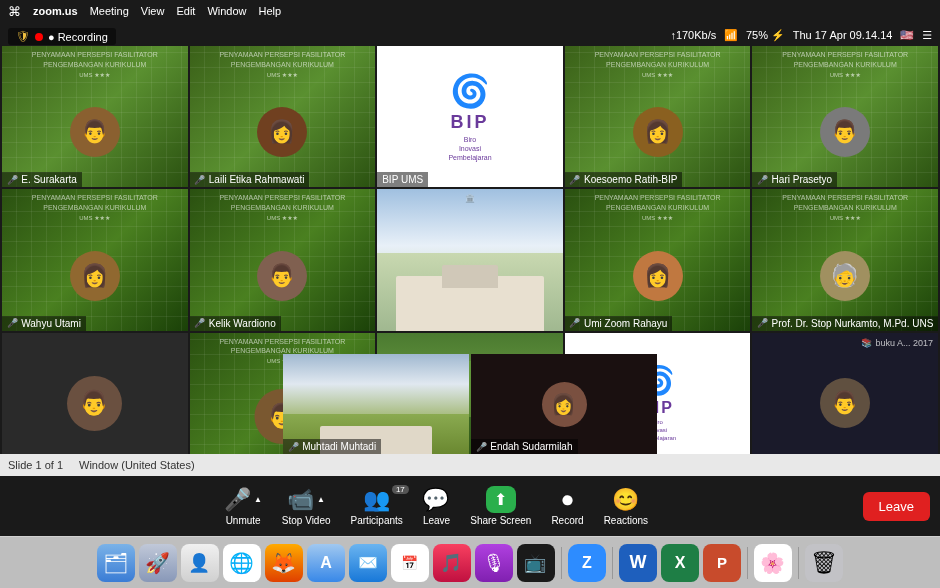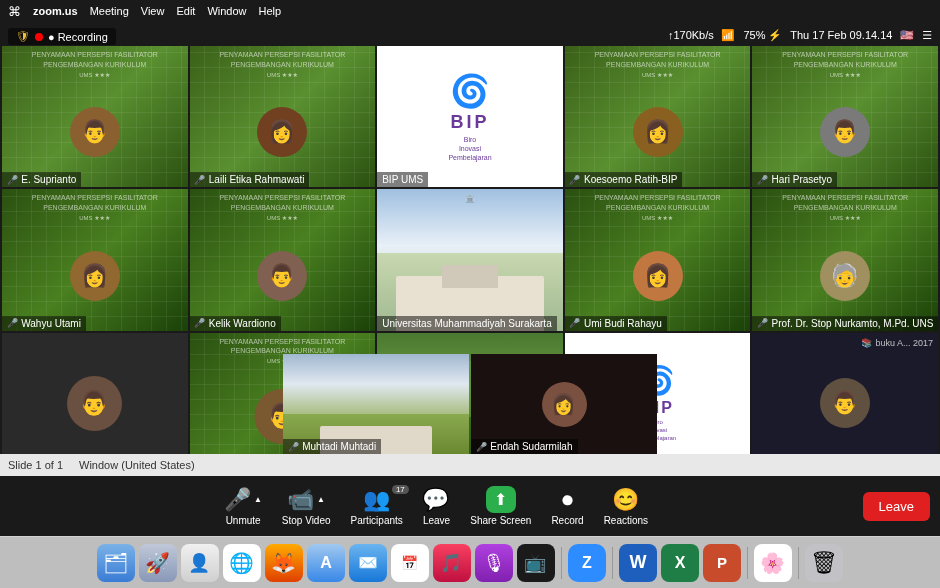--- a/index.html
+++ b/index.html
@@ -307,21 +307,21 @@
     <span class="menu-item">Meeting</span>
     <span class="menu-item">View</span>
     <span class="menu-item">Edit</span>
     <span class="menu-item">Window</span>
     <span class="menu-item">Help</span>
   </div>
   <div class="menubar-right">
     <span>↑170Kb/s</span>
     <span>📶</span>
     <span>75% ⚡</span>
-    <span>Thu 17 Feb  09.14.14</span>
+    <span>Thu 17 Apr  09.14.14</span>
     <span>🇺🇸</span>
     <span>☰</span>
   </div>
 </div>
 
 <div class="zoom-window">
 
 
   <div class="rec-badge">
     <span style="color:#f0c040">🛡</span>
@@ -330,21 +330,21 @@
   </div>
 
   <div class="grid-area">
 
     <div class="vcell" style="background: linear-gradient(135deg,#3a6018,#5a9030,#2a5010);">
       <div class="green-overlay"></div>
       <div class="header-text">PENYAMAAN PERSEPSI FASILITATOR<br>PENGEMBANGAN KURIKULUM<br><span style="font-size:6px">UMS ★★★</span></div>
       <div style="position:absolute;bottom:30px;left:50%;transform:translateX(-50%);width:50px;height:50px;border-radius:50%;background:#8a6030;display:flex;align-items:center;justify-content:center;font-size:22px;">👨</div>
       <div class="cell-label">
         <span style="font-size:9px">🎤</span>
-        <span>E. Suprianto</span>
+        <span>E. Surakarta</span>
       </div>
     </div>
 
     <div class="vcell" style="background: linear-gradient(135deg,#3a6018,#5a9030,#2a5010);">
       <div class="green-overlay"></div>
       <div class="header-text">PENYAMAAN PERSEPSI FASILITATOR<br>PENGEMBANGAN KURIKULUM<br><span style="font-size:6px">UMS ★★★</span></div>
       <div style="position:absolute;bottom:30px;left:50%;transform:translateX(-50%);width:50px;height:50px;border-radius:50%;background:#704020;display:flex;align-items:center;justify-content:center;font-size:22px;">👩</div>
       <div class="cell-label">
         <span style="font-size:9px">🎤</span>
         <span>Laili Etika Rahmawati</span>
@@ -402,32 +402,29 @@
       </div>
     </div>
 
     <div class="vcell" style="background: linear-gradient(180deg,#a0c0e0 0%,#e8f0f8 40%,#b0c890 100%);">
 
       <div style="position:absolute;bottom:0;left:0;right:0;height:55%;background:linear-gradient(180deg,#c8d8b0,#a0b890);">
         <div style="position:absolute;bottom:0;left:10%;width:80%;height:70%;background:#e8e0d0;border-radius:2px 2px 0 0;"></div>
         <div style="position:absolute;bottom:55%;left:35%;width:30%;height:30%;background:#d0c8b8;border-radius:2px 2px 0 0;"></div>
       </div>
       <div style="position:absolute;top:5px;left:0;right:0;text-align:center;font-size:8px;color:#555;font-weight:600;">🏛️</div>
-      <div class="cell-label">
-        <span>Universitas Muhammadiyah Surakarta</span>
-      </div>
     </div>
 
     <div class="vcell" style="background: linear-gradient(135deg,#2a5010,#4a8020,#1a4008);">
       <div class="green-overlay"></div>
       <div class="header-text">PENYAMAAN PERSEPSI FASILITATOR<br>PENGEMBANGAN KURIKULUM<br><span style="font-size:6px">UMS ★★★</span></div>
       <div style="position:absolute;bottom:30px;left:50%;transform:translateX(-50%);width:50px;height:50px;border-radius:50%;background:#c07840;display:flex;align-items:center;justify-content:center;font-size:22px;">👩</div>
       <div class="cell-label">
         <span style="font-size:9px">🎤</span>
-        <span>Umi Budi Rahayu</span>
+        <span>Umi Zoom Rahayu</span>
       </div>
     </div>
 
     <div class="vcell" style="background: linear-gradient(135deg,#2a5010,#4a8020,#1a4008);">
       <div class="green-overlay"></div>
       <div class="header-text">PENYAMAAN PERSEPSI FASILITATOR<br>PENGEMBANGAN KURIKULUM<br><span style="font-size:6px">UMS ★★★</span></div>
       <div style="position:absolute;bottom:30px;left:50%;transform:translateX(-50%);width:50px;height:50px;border-radius:50%;background:#a09060;display:flex;align-items:center;justify-content:center;font-size:22px;">🧓</div>
       <div class="cell-label">
         <span style="font-size:9px">🎤</span>
         <span>Prof. Dr. Stop Nurkamto, M.Pd. UNS</span>

